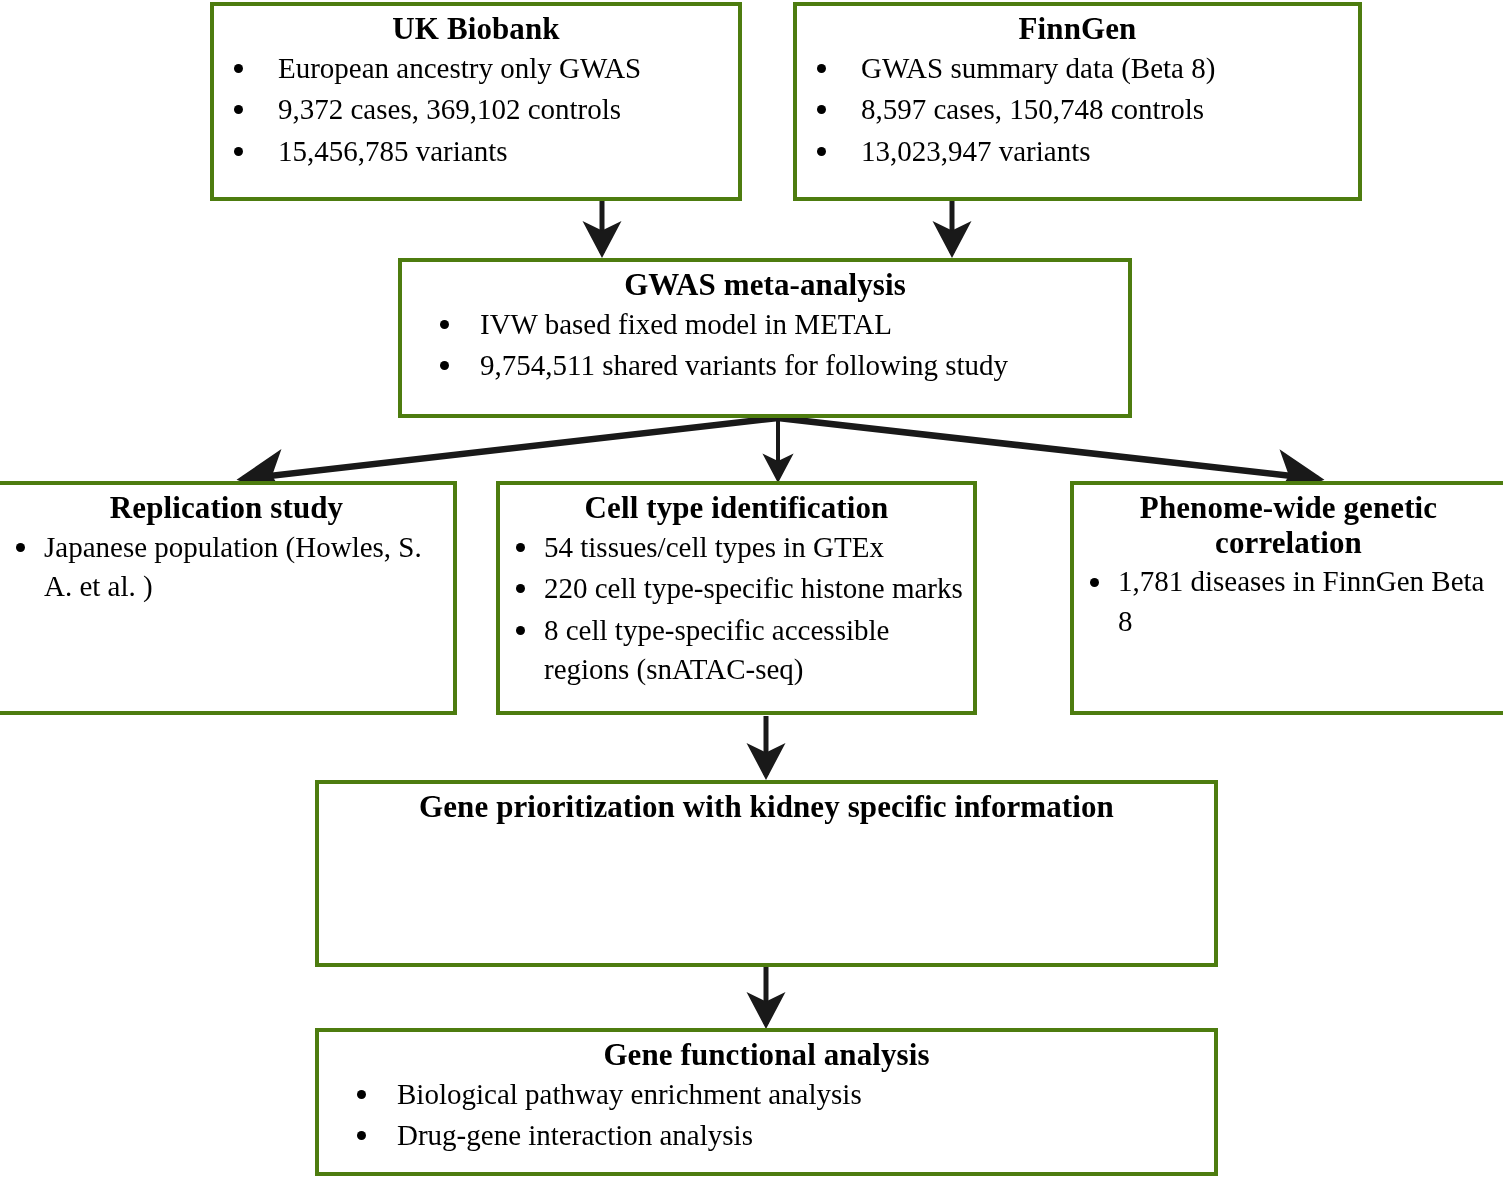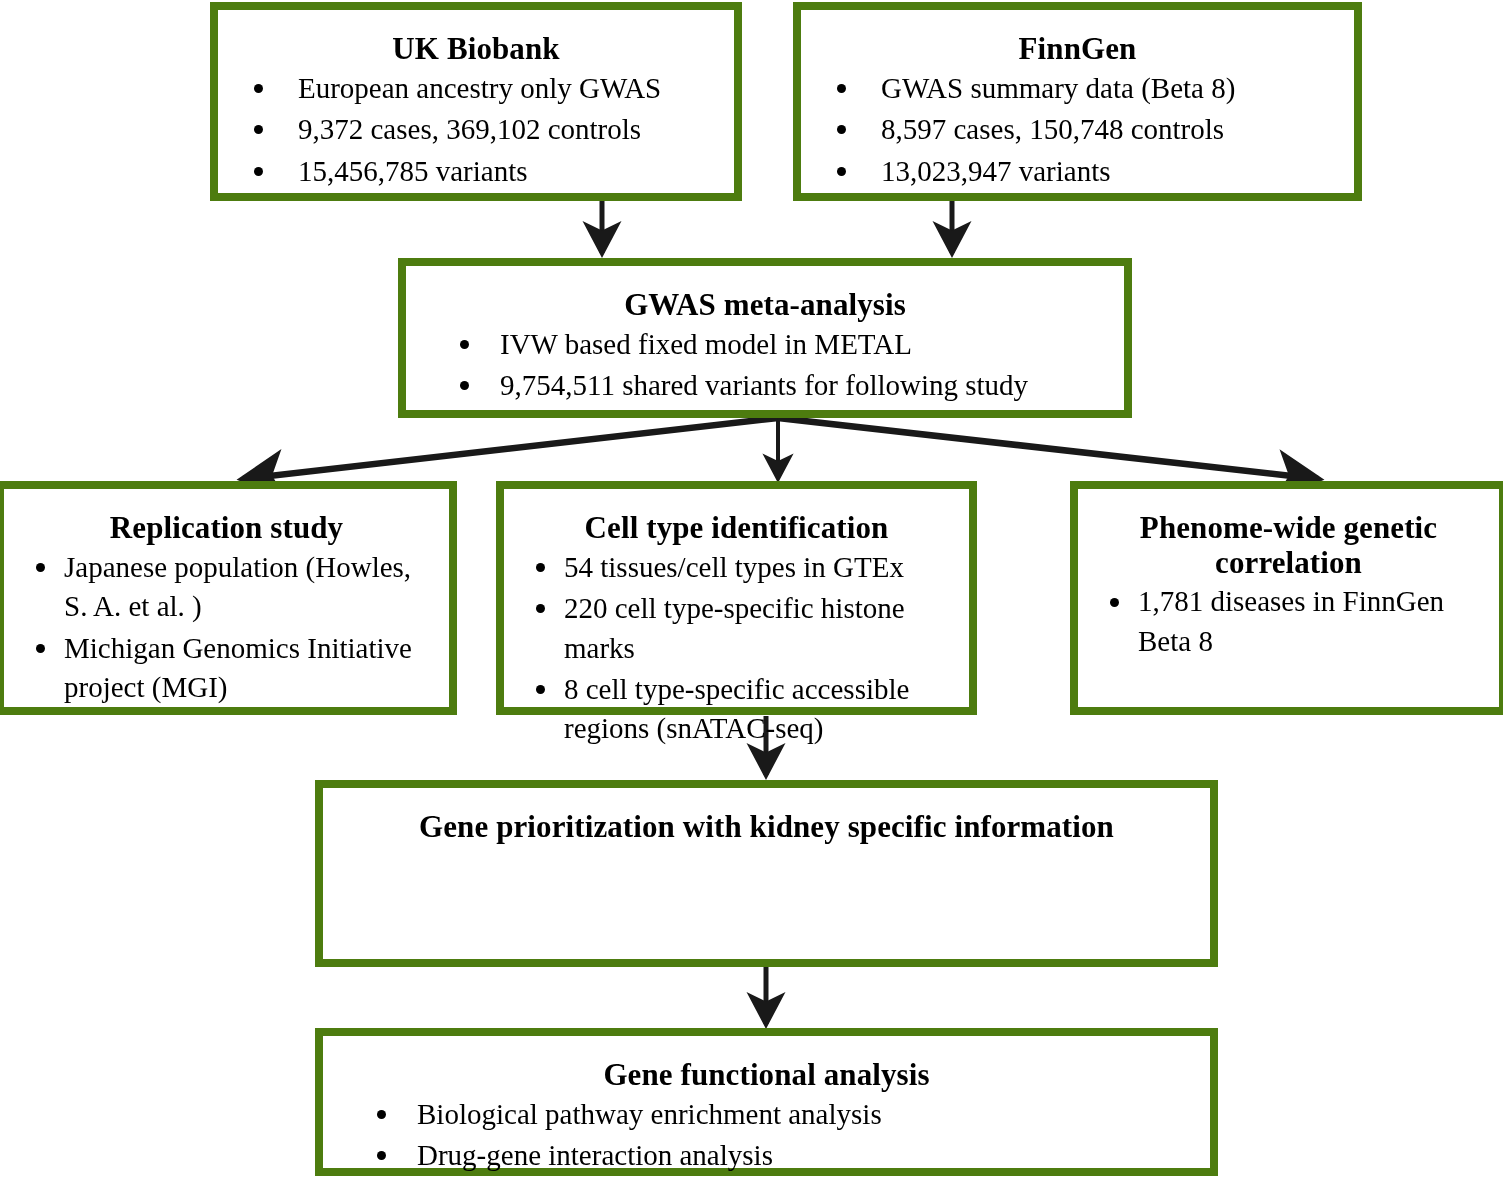--- a/index.html
+++ b/index.html
@@ -11,23 +11,23 @@
     position: relative;
     width: 1503px;
     height: 1180px;
     background: #ffffff;
     font-family: "Liberation Serif", "DejaVu Serif", serif;
     overflow: hidden;
   }
   .box {
     position: absolute;
     box-sizing: border-box;
-    border: 8px solid #4d7c0f;
+    border: 4px solid #4d7c0f;
     background: #ffffff;
-    padding: 16px;
+    padding: 0;
   }
   .box-title {
     text-align: center;
     font-weight: bold;
     font-size: 31px;
     line-height: 1.12;
     color: #000000;
     margin: 6px 10px 2px 10px;
     letter-spacing: 0.1px;
   }
@@ -150,24 +150,20 @@
     </ul>
   </div>
 
   <div class="box box-tight" style="left:-4px; top:481px; width:461px; height:234px;">
     <div class="box-title">Replication study</div>
     <ul class="bullets">
       <li class="bullet">
         <span class="dot"></span>
         <span>Japanese population (Howles, S. A. et al. )</span>
       </li>
-      <li class="bullet">
-        <span class="dot"></span>
-        <span>Michigan Genomics Initiative project (MGI)</span>
-      </li>
     </ul>
   </div>
 
   <div class="box box-tight" style="left:496px; top:481px; width:481px; height:234px;">
     <div class="box-title">Cell type identification</div>
     <ul class="bullets">
       <li class="bullet">
         <span class="dot"></span>
         <span>54 tissues/cell types in GTEx</span>
       </li>

